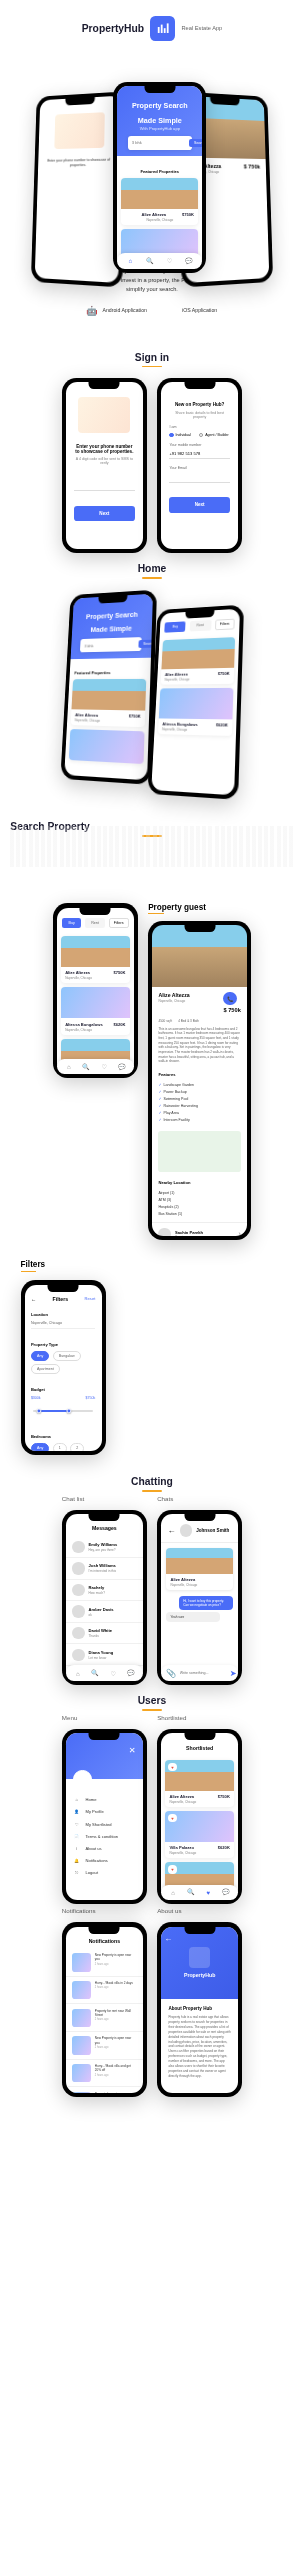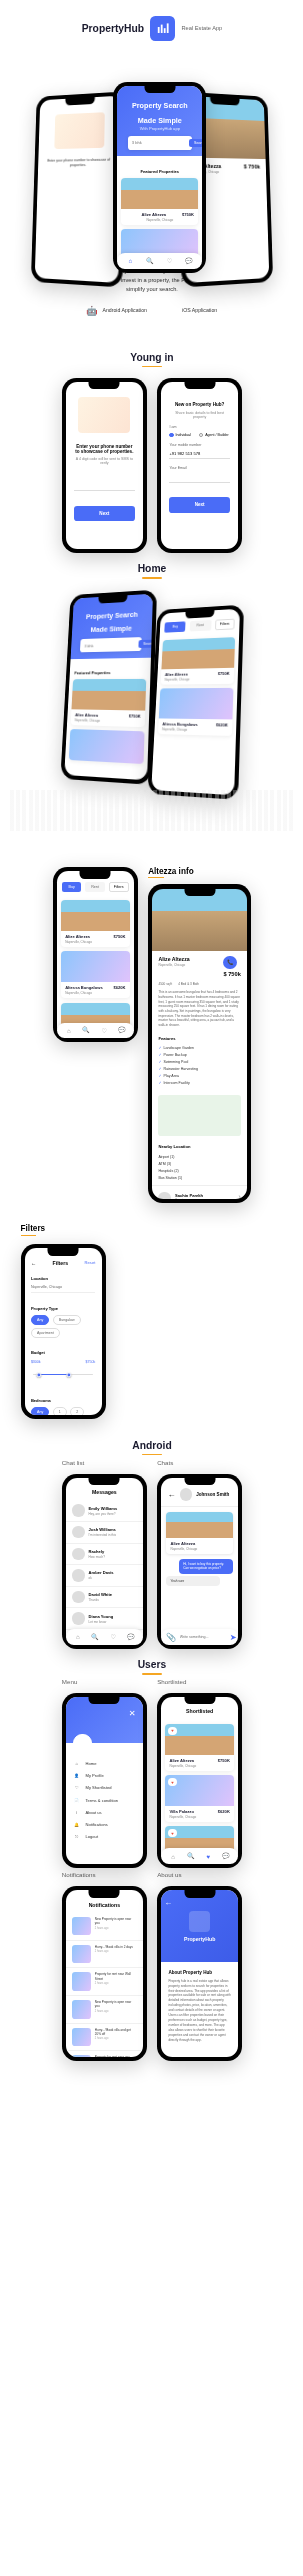--- a/index.html
+++ b/index.html
@@ -186,21 +186,21 @@
         <span style="font-size:9.3px">🤖</span>
         <span>Android Application</span>
       </div>
     <div class="platform">
         <span style="font-size:9.3px"></span>
         <span>iOS Application</span>
       </div>
   </div>
 </div>
 
-<h2 class="section-title">Young in</h2>
+<h2 class="section-title">Sign in</h2>
 <div class="phones-row">
   <div class="phone phone-sm">
     <div class="phone-notch"></div>
     <div class="phone-screen">
       <div class="signin-content">
         <div class="signin-img"></div>
         <div class="signin-title">Enter your phone number to showcase of properties.</div>
         <div class="signin-sub">A 4 digit code will be sent to SMS to verify</div>
         <div class="input-group" style="margin-top:15.5px"><input class="input-field" style=""></div>
         <button class="btn-full">Next</button>
@@ -292,20 +292,21 @@
             <div class="card-title">Altessa Bungalows</div>
             <div class="card-meta">Naperville, Chicago</div>
           </div>
         </div>
     </div>
   </div>
 </div>
 
 <div style="display:flex;align-items:start;padding:15.5px 10.3px;gap:10.3px">
   <div style="flex:1">
+    <h2 class="section-title" style="text-align:left">Search Property</h2>
     <div class="skyline"></div>
   </div>
 </div>
 <div class="phones-row" style="align-items:start">
   <div class="phone phone-sm">
     <div class="phone-notch"></div>
     <div class="phone-screen">
       <div class="tab-row">
           <span class="tab active">Buy</span>
           <span class="tab">Rent</span>
@@ -332,21 +333,21 @@
         </div>
       <div class="bottom-nav">
           <span class="nav-icon">⌂</span>
           <span class="nav-icon active">🔍</span>
           <span class="nav-icon">♡</span>
           <span class="nav-icon">💬</span>
         </div>
     </div>
   </div>
   <div style="width:103px">
-    <h3 style="font-size:8.2px;font-weight:700;margin-bottom:1px">Altezza info</h3>
+    <h3 style="font-size:8.2px;font-weight:700;margin-bottom:1px">Property guest</h3>
     <div style="width:15.5px;height:1px;background:#f5a623;margin-bottom:6.2px"></div>
     <div class="phone" style="width:103px;height:319px">
       <div class="phone-notch"></div>
       <div class="phone-screen" style="overflow-y:auto">
         <div class="prop-detail-img"></div>
         <div class="prop-header">
           <div>
               <div class="prop-name">Alize Altezza</div>
               <div class="prop-loc">Naperville, Chicago</div>
             </div>
@@ -432,21 +433,21 @@
           <span class="pill">1</span>
           <span class="pill">2</span>
           <span class="pill">3</span>
         </div>
       </div>
 
     </div>
   </div>
 </div>
 
-<h2 class="section-title">Android</h2>
+<h2 class="section-title">Chatting</h2>
 <div class="phones-row">
   <div>
     <div class="sub-label">Chat list</div>
     <div class="phone phone-sm">
       <div class="phone-notch"></div>
       <div class="phone-screen">
         <div style="padding:11.3px 6.2px 5.2px;font-size:5.2px;font-weight:600;text-align:center">Messages</div>
         <div class="chat-item">
             <div class="avatar"></div>
             <div>

